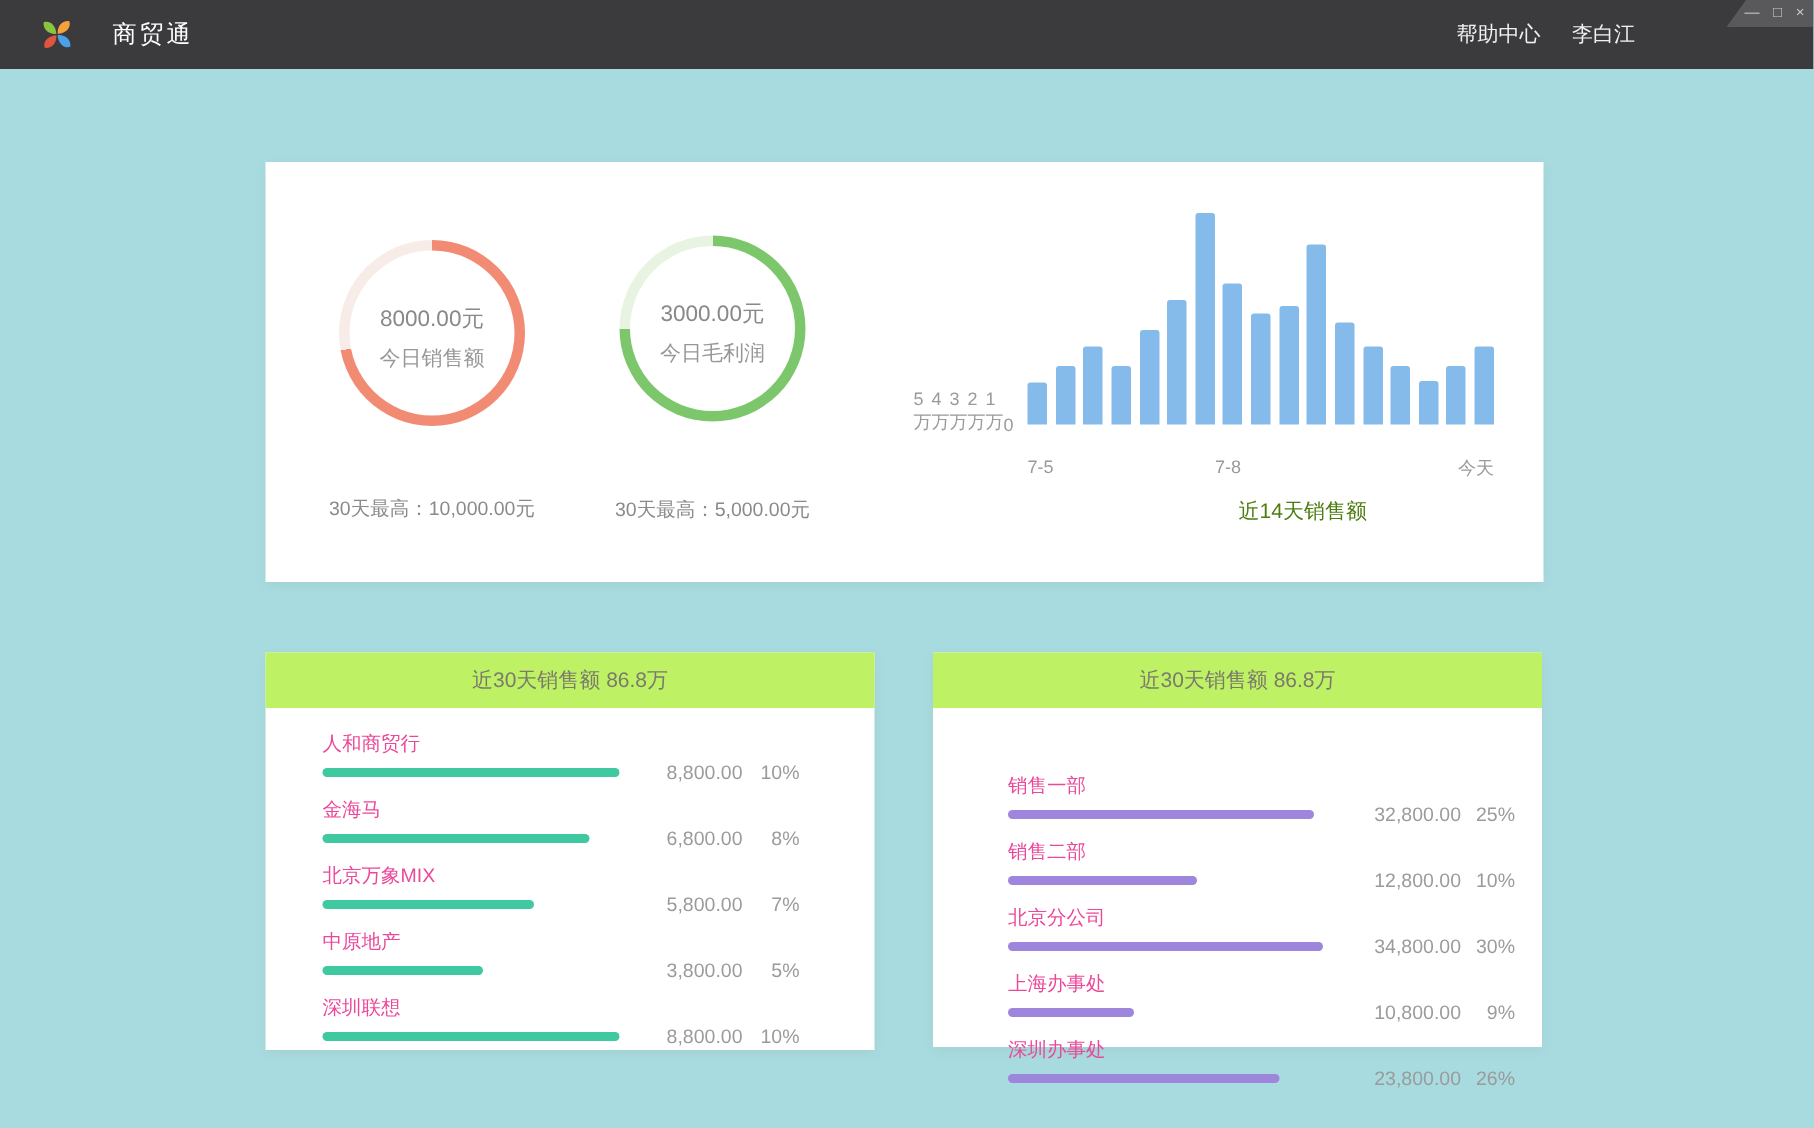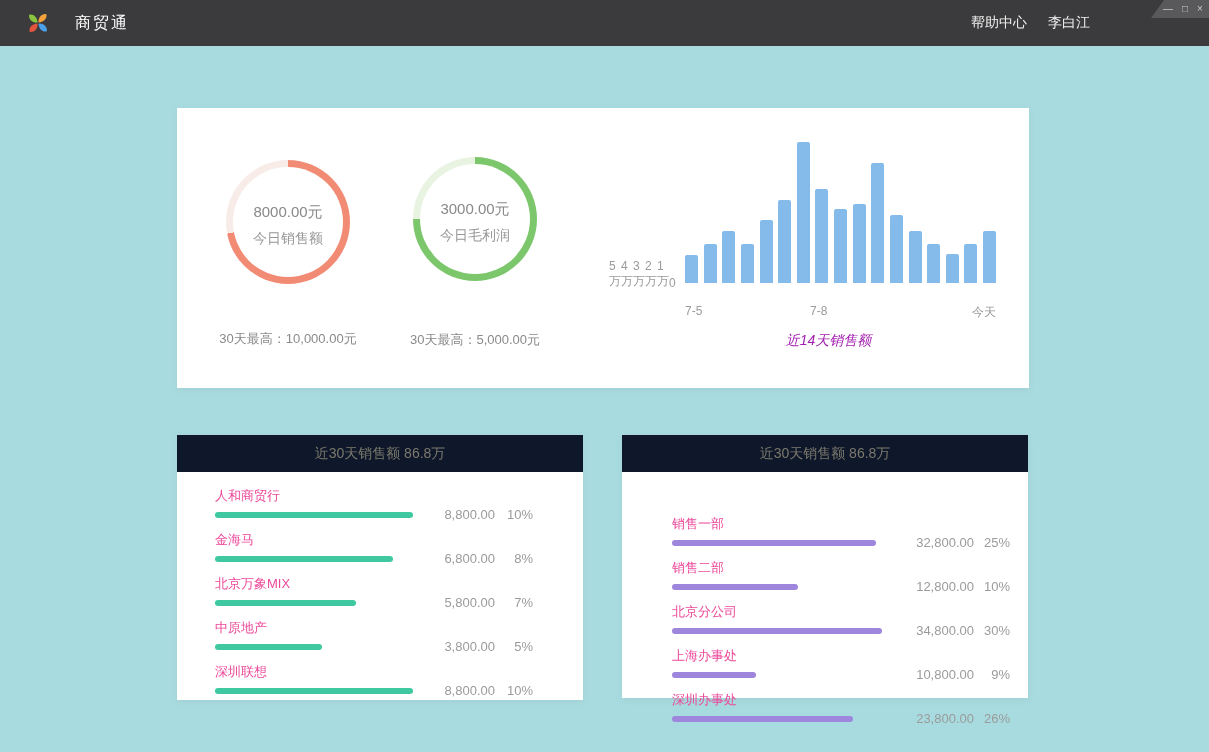--- a/index.html
+++ b/index.html
@@ -45,24 +45,24 @@
     display:flex; flex-direction:row; justify-content:space-between;
     align-items:flex-end; font-size:12px; color:#9a9a9a; }
   .chart-plot { position:absolute; left:508px; top:37px; width:311px; height:138px;
     display:flex; align-items:flex-end; justify-content:space-between; }
   .bar { width:13px; border-radius:2px 2px 0 0; }
   .chart-x { position:absolute; left:508px; top:196px; width:311px; height:16px;
     font-size:12px; color:#9a9a9a; }
   .xt0 { position:absolute; left:0; }
   .xt1 { position:absolute; left:43%; transform:translateX(-50%); }
   .xt2 { position:absolute; right:0; }
-  .chart-caption { position:absolute; left:496px; top:224px; width:311px;
-    text-align:center; font-size:14px; color:#a21caf;font-style:italic; }
-  
-  .panel-header { height:37px; background:#0f172a; display:flex; align-items:center;
+  .chart-caption { position:absolute; left:536px; top:224px; width:311px;
+    text-align:center; font-size:14px; color:#4d7c0f; }
+  
+  .panel-header { height:37px; background:#bef264; display:flex; align-items:center;
     justify-content:center; font-size:14px; color:#7b7a6c; }
   .rows { padding-top:15px; }
   .rows-left  { padding-left:38px; padding-right:50px; }
   .rows-right { padding-left:50px; padding-right:18px;margin-top:28px; }
   .prow { display:flex; align-items:flex-end; margin-bottom:13px; }
   .prow-main { flex:1; display:flex; flex-direction:column; gap:7px; }
   .row-label { font-size:13px; color:#ec4899; }
   .row-bar { height:6px; border-radius:3px; }
   .prow-side { display:flex; align-items:baseline; margin-left:12px;
     margin-bottom:-4px; font-size:13px; color:#9b9b9b; }

